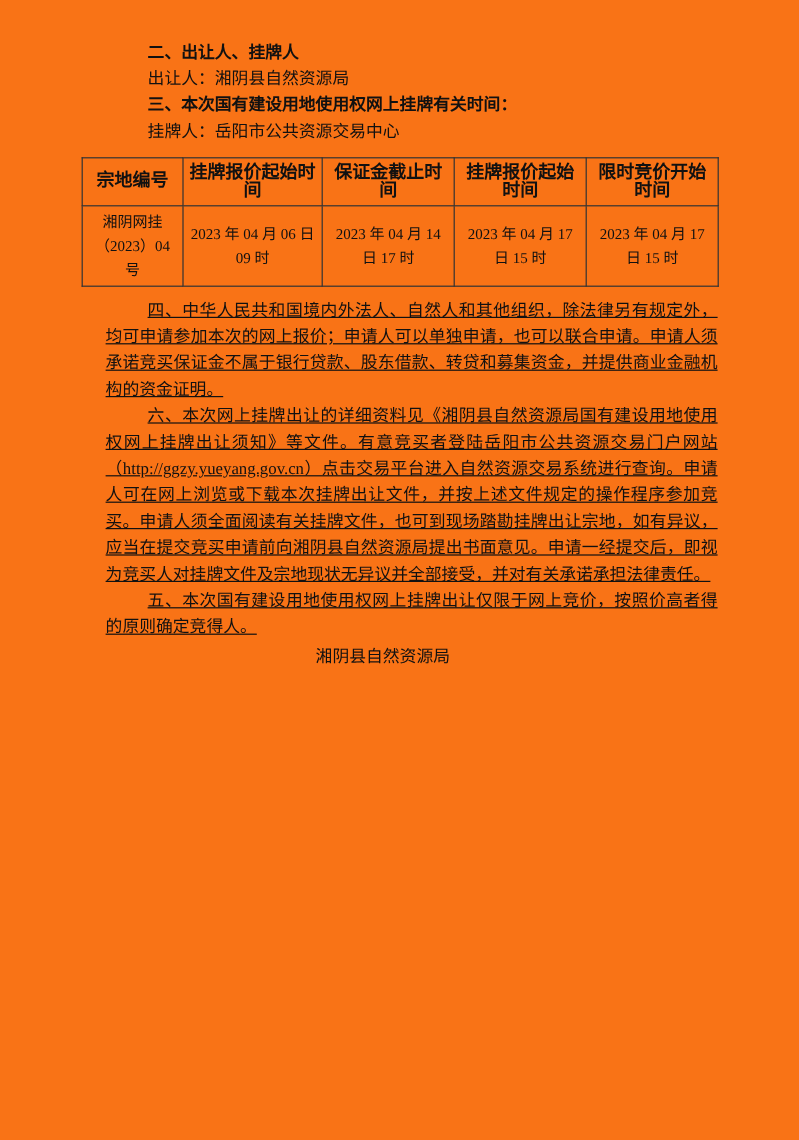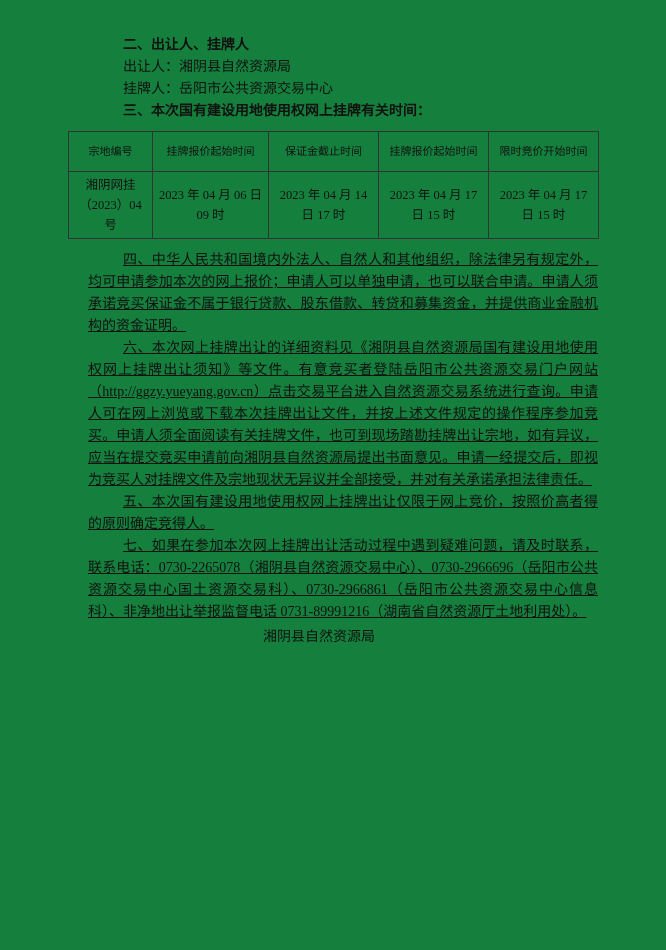--- a/index.html
+++ b/index.html
@@ -6,21 +6,21 @@
   html, body {
     margin: 0;
     padding: 0;
     background: #ffffff;
   }
   .page {
     position: relative;
     width: 666px;
     height: 950px;
     margin: 0 auto;
-    background: #15803d;
+    background: #f97316;
     padding: 34px 68px 0 68px;
     font-family: "Liberation Serif", "DejaVu Serif", serif;
     font-size: 14px;
     line-height: 22px;
     color: #111111;
     overflow: hidden;
   }
   p { margin: 0; }
   .body-line {
     margin-left: 20px;
@@ -42,22 +42,22 @@
     margin: 9px 0 10px 0;
   }
   table.times th, table.times td {
     border: 1px solid #333333;
     text-align: center;
     vertical-align: middle;
     padding: 3px 5px;
     overflow: hidden;
   }
   table.times th {
-    font-size: 11px;
-    font-weight: normal;
+    font-size: 15px;
+    font-weight: bold;
     height: 40px;
     line-height: 15px;
   }
   table.times td {
     font-size: 12.5px;
     height: 56px;
     line-height: 20px;
   }
   .signature-block {
     text-align: center;
@@ -67,23 +67,23 @@
 </style>
 </head>
 <body>
 
 <div class="page">
 
   <p class="body-line heading">二、出让人、挂牌人</p>
 
   <p class="body-line">出让人：湘阴县自然资源局</p>
 
+  <p class="body-line heading">三、本次国有建设用地使用权网上挂牌有关时间：</p>
+
   <p class="body-line">挂牌人：岳阳市公共资源交易中心</p>
-
-  <p class="body-line heading">三、本次国有建设用地使用权网上挂牌有关时间：</p>
 
   <table class="times">
     <colgroup>
       <col style="width:84px">
       <col style="width:116px">
       <col style="width:110px">
       <col style="width:110px">
       <col style="width:110px">
     </colgroup>
     <thead>
@@ -105,20 +105,19 @@
       </tr>
     </tbody>
   </table>
 
   <p class="para">四、中华人民共和国境内外法人、自然人和其他组织，除法律另有规定外，均可申请参加本次的网上报价；申请人可以单独申请，也可以联合申请。申请人须承诺竞买保证金不属于银行贷款、股东借款、转贷和募集资金，并提供商业金融机构的资金证明。</p>
 
   <p class="para">六、本次网上挂牌出让的详细资料见《湘阴县自然资源局国有建设用地使用权网上挂牌出让须知》等文件。有意竞买者登陆岳阳市公共资源交易门户网站（http://ggzy.yueyang.gov.cn）点击交易平台进入自然资源交易系统进行查询。申请人可在网上浏览或下载本次挂牌出让文件，并按上述文件规定的操作程序参加竞买。申请人须全面阅读有关挂牌文件，也可到现场踏勘挂牌出让宗地，如有异议，应当在提交竞买申请前向湘阴县自然资源局提出书面意见。申请一经提交后，即视为竞买人对挂牌文件及宗地现状无异议并全部接受，并对有关承诺承担法律责任。</p>
 
   <p class="para">五、本次国有建设用地使用权网上挂牌出让仅限于网上竞价，按照价高者得的原则确定竞得人。</p>
 
-  <p class="para">七、如果在参加本次网上挂牌出让活动过程中遇到疑难问题，请及时联系，联系电话：0730-2265078（湘阴县自然资源交易中心）、0730-2966696（岳阳市公共资源交易中心国土资源交易科）、0730-2966861（岳阳市公共资源交易中心信息科）、非净地出让举报监督电话 0731-89991216（湖南省自然资源厅土地利用处）。</p>
 
 
   <div class="signature-block">
     <p>湘阴县自然资源局</p>
   </div>
 
 </div>
 
 </body></html>

